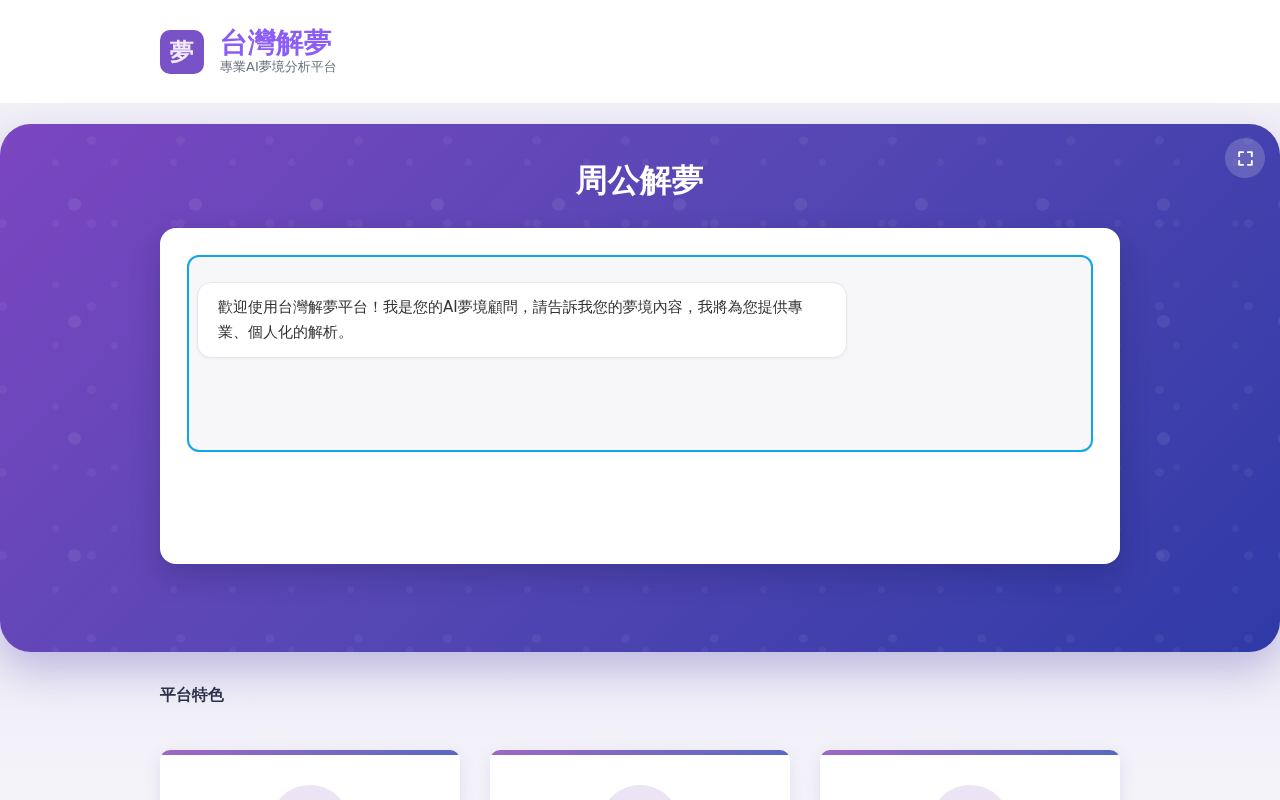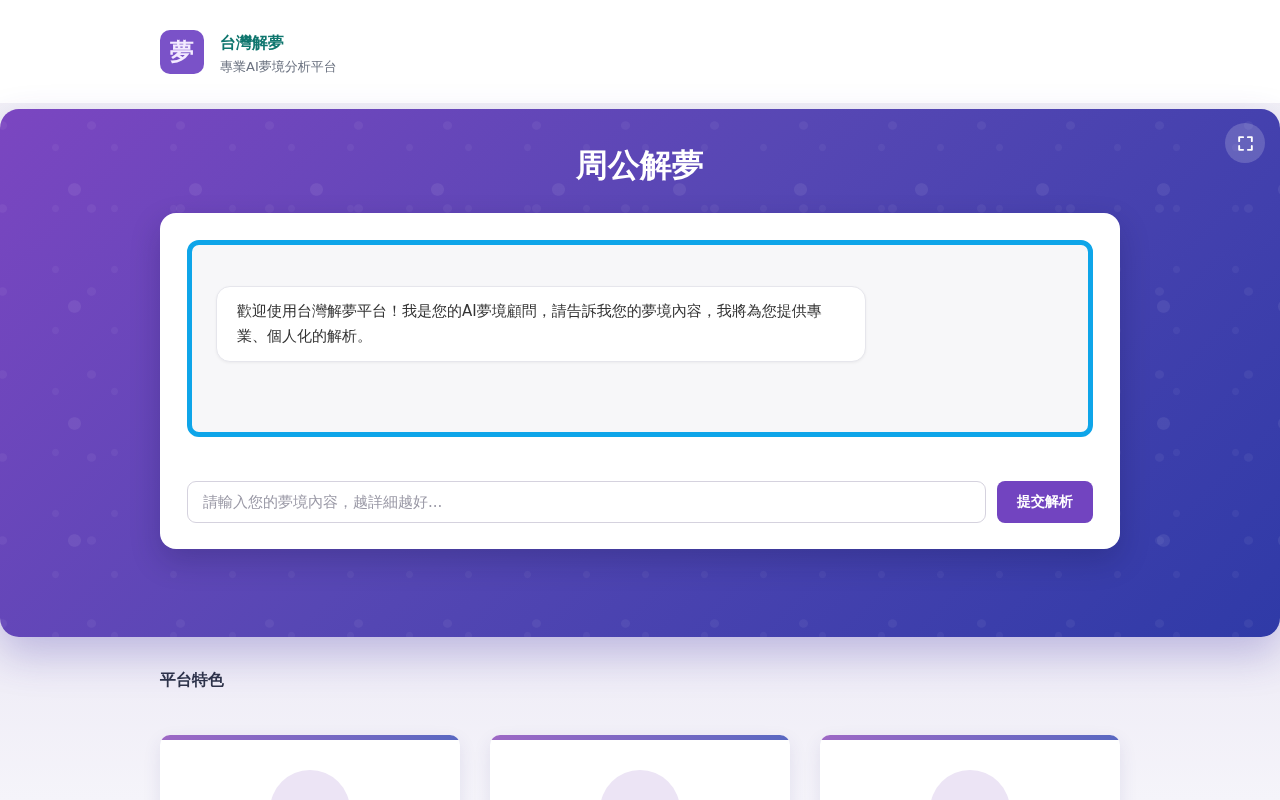--- a/index.html
+++ b/index.html
@@ -21,36 +21,36 @@
     width: 44px; height: 44px;
     background: #7a52c8;
     border-radius: 10px;
     display: flex; align-items: center; justify-content: center;
     color: #f3eaff;
     font-size: 24px;
     font-weight: bold;
   }
   .brand-text { margin-left: 16px; }
   .brand-title {
-    font-size: 16px;
-    font-weight: bold;
-    color: #0f766e;
+    font-size: 28px;
+    font-weight: bold;
+    color: #8b5cf6;
     line-height: 30px;
   }
   .brand-subtitle {
     font-size: 13px;
     color: #6b7280;
   }
 
   
   .hero {
     position: relative;
-    margin-top: 6px;
+    margin-top: 21px;
     height: 528px;
-    border-radius: 19px;
+    border-radius: 31px;
     background-image:
       radial-gradient(rgba(255,255,255,0.07) 6px, transparent 7px),
       radial-gradient(rgba(255,255,255,0.05) 4px, transparent 5px),
       radial-gradient(rgba(255,255,255,0.045) 3px, transparent 4px),
       linear-gradient(135deg, #7b46c1 0%, #5747b4 45%, #2f3aa7 100%);
     background-size: 121px 117px, 89px 83px, 59px 61px, 100% 100%;
     background-position: 14px 22px, 47px 58px, 26px 8px, 0 0;
     box-shadow: 0 18px 40px rgba(70, 55, 170, 0.28);
   }
   .fullscreen-btn {
@@ -84,23 +84,23 @@
     margin: 26px 160px 0;
     height: 336px;
     background: #ffffff;
     border-radius: 16px;
     box-shadow: 0 12px 30px rgba(20, 20, 60, 0.22);
     padding: 27px 27px 26px;
   }
   .chat-window {
     height: 197px;
     background: #f7f7f9;
-    border: 5px solid #0ea5e9;
+    border: 2px solid #0ea5e9;
     border-radius: 12px;
-    padding: 24px;
+    padding: 8px;
     overflow: auto;
   }
   .chat-bubble {
     margin-top: 17px;
     max-width: 650px;
     background: #ffffff;
     border: 1px solid #e6e6ec;
     border-radius: 14px;
     padding: 12px 20px;
     box-shadow: 0 1px 3px rgba(0,0,0,0.05);
@@ -200,24 +200,20 @@
       </svg>
     </span>
   </button>
 
   <h1 class="hero-title">周公解夢</h1>
 
   <div class="chat-card">
     <div class="chat-window">
       <div class="chat-bubble">歡迎使用台灣解夢平台！我是您的AI夢境顧問，請告訴我您的夢境內容，我將為您提供專業、個人化的解析。</div>
     </div>
-    <div class="chat-input-row">
-      <input class="dream-input" type="text" placeholder="請輸入您的夢境內容，越詳細越好..." style="">
-      <button class="submit-btn">提交解析</button>
-    </div>
   </div>
 </section>
 
 <section class="features">
   <h2 class="features-heading">平台特色</h2>
   <div class="cards-row">
     <div class="feature-card">
       <div class="feature-card-topbar"></div>
       <div class="feature-icon-circle"></div>
     </div>

